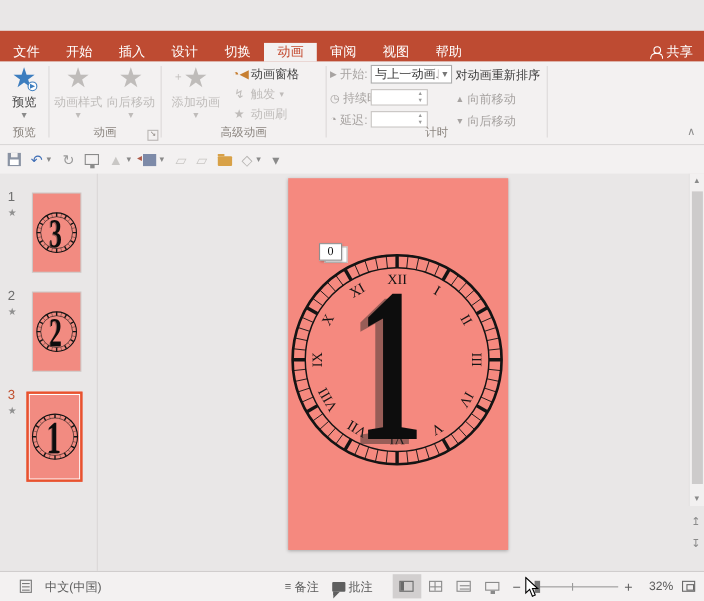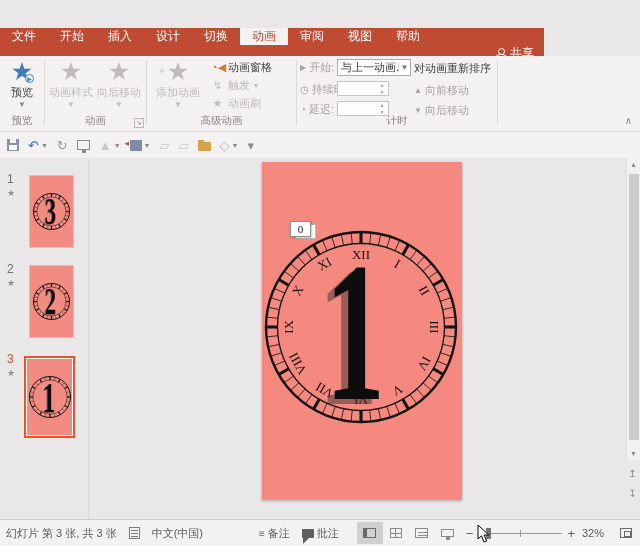--- a/index.html
+++ b/index.html
@@ -17,22 +17,22 @@
     background:#9B9B9B; }
   .avatar .head { position:absolute; left:8px; top:4px; width:9px; height:9px;
     border-radius:50%; background:#fff; }
   .avatar .bust { position:absolute; left:4px; top:14px; width:17px; height:9px;
     border-radius:8px 8px 0 0; background:#fff; }
   .winbtns { position:absolute; right:0; top:0; height:28px; display:flex; }
   .winbtn { width:41px; height:28px; color:#F3D9D2; font-size:12px;
     display:flex; align-items:center; justify-content:center; }
 
   
-  .tabbar { position:absolute; left:0; top:28px; width:544px; height:28px;
-    background:#BE4B32; display:flex; align-items:flex-start; color:#fff; font-size:12px;flex-direction:column; }
+  .tabbar { position:absolute; left:0; top:28px; width:640px; height:28px;
+    background:#BE4B32; display:flex; align-items:flex-end; color:#fff; font-size:12px; }
   .tabs { display:flex; align-items:stretch; }
   .tab { padding:0 12px; display:flex; align-items:center; white-space:nowrap; }
   .tab.active { background:#F3F1F1; color:#C3492E; }
   .tellme { display:flex; align-items:center; gap:5px; margin-left:12px; white-space:nowrap; }
   .bulb-icon { width:9px; height:9px; border:1.5px solid #F7E9B8; border-radius:50%;
     position:relative; }
   .bulb-icon::after { content:""; position:absolute; left:2px; top:8px; width:3px; height:3px;
     background:#F7E9B8; }
   .share { margin-left:auto; margin-right:10px; display:flex; align-items:center; gap:5px;
     white-space:nowrap; }
@@ -142,21 +142,21 @@
                linear-gradient(#8a8a8a,#8a8a8a) 0 50%/100% 1px no-repeat; }
   .i-vread { width:13px; height:10px; border:1px solid #8a8a8a;
     background:linear-gradient(#8a8a8a,#8a8a8a) 2px 3px/9px 1px no-repeat,
                linear-gradient(#8a8a8a,#8a8a8a) 2px 6px/9px 1px no-repeat; }
   .i-vshow { width:13px; height:8px; border:1px solid #8a8a8a; position:relative; }
   .i-vshow::after { content:""; position:absolute; left:4px; top:7px; width:4px; height:3px; background:#8a8a8a; }
   .zoomminus,.zoomplus { font-size:13px; color:#5f5f5f; padding:0 5px; }
   .ztrack { width:84px; height:1px; background:#9a9a9a; position:relative; }
   .ztrack .notch { position:absolute; left:42px; top:-3px; width:1px; height:7px; background:#9a9a9a; }
   .ztrack .zthumb { position:absolute; left:8px; top:-5px; width:5px; height:11px; background:#757575; }
-  .zoompct { width:30px; margin-left:2px; }
+  .zoompct { width:30px; text-align:right; margin-left:2px; }
   .i-fit { width:12px; height:10px; border:1px solid #6a6a6a; margin-left:8px; position:relative; }
   .i-fit::after { content:""; position:absolute; left:3px; top:2px; width:5px; height:4px; border:1px solid #6a6a6a; }
 
   .cursor { position:absolute; left:477px; top:524px; z-index:50; pointer-events:none; }
 </style>
 </head>
 <body>
 
 <div class="app">
 
@@ -517,21 +517,20 @@
     <div class="vscroll">
       <span class="vs-arrow" style="top:3px;">▲</span>
       <div class="vs-thumb"></div>
       <span class="vs-arrow" style="bottom:3px;">▼</span>
     </div>
     <span class="nav-btn" style="top:310px;">↥</span>
     <span class="nav-btn" style="top:330px;">↧</span>
   </div>
 
   <div class="statusbar">
-    <span>幻灯片 第 3 张, 共 3 张</span>
     <span class="sb-gap"></span>
     <span class="i-proof"></span>
     <span class="sb-gap"></span>
     <span>中文(中国)</span>
     <div class="sb-right">
       <span class="i-notes">≡</span>
       <span>备注</span>
       <span class="sb-gap"></span>
       <span class="i-bubble"></span>
       <span>批注</span>

